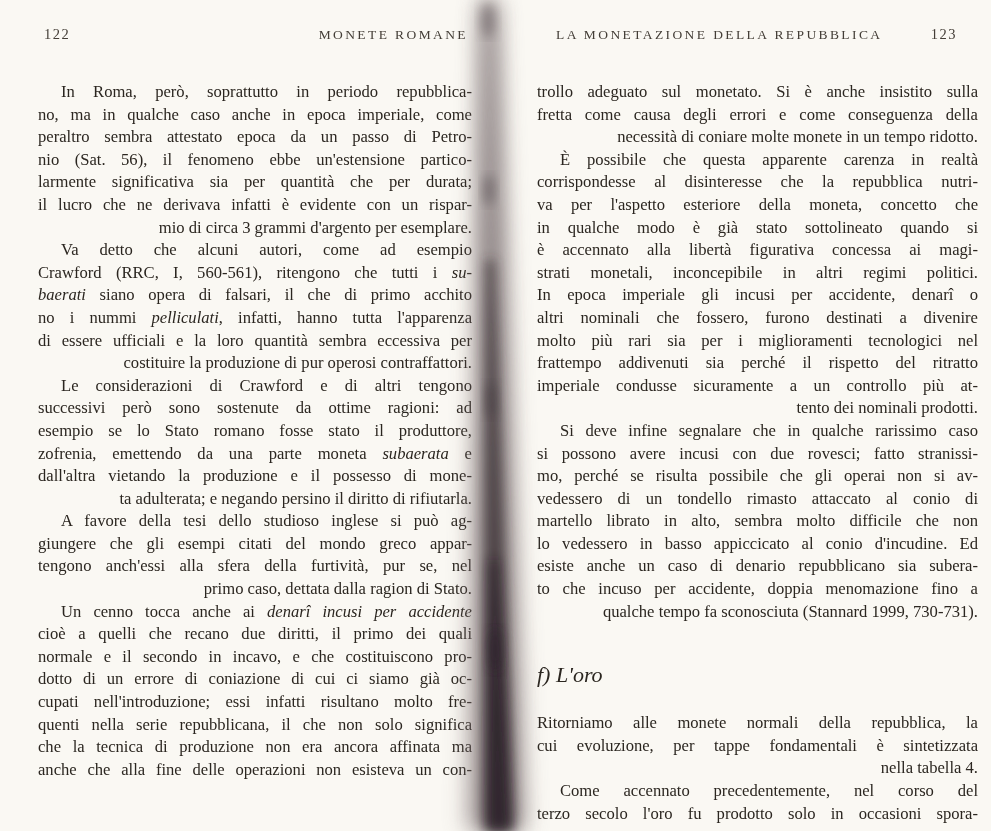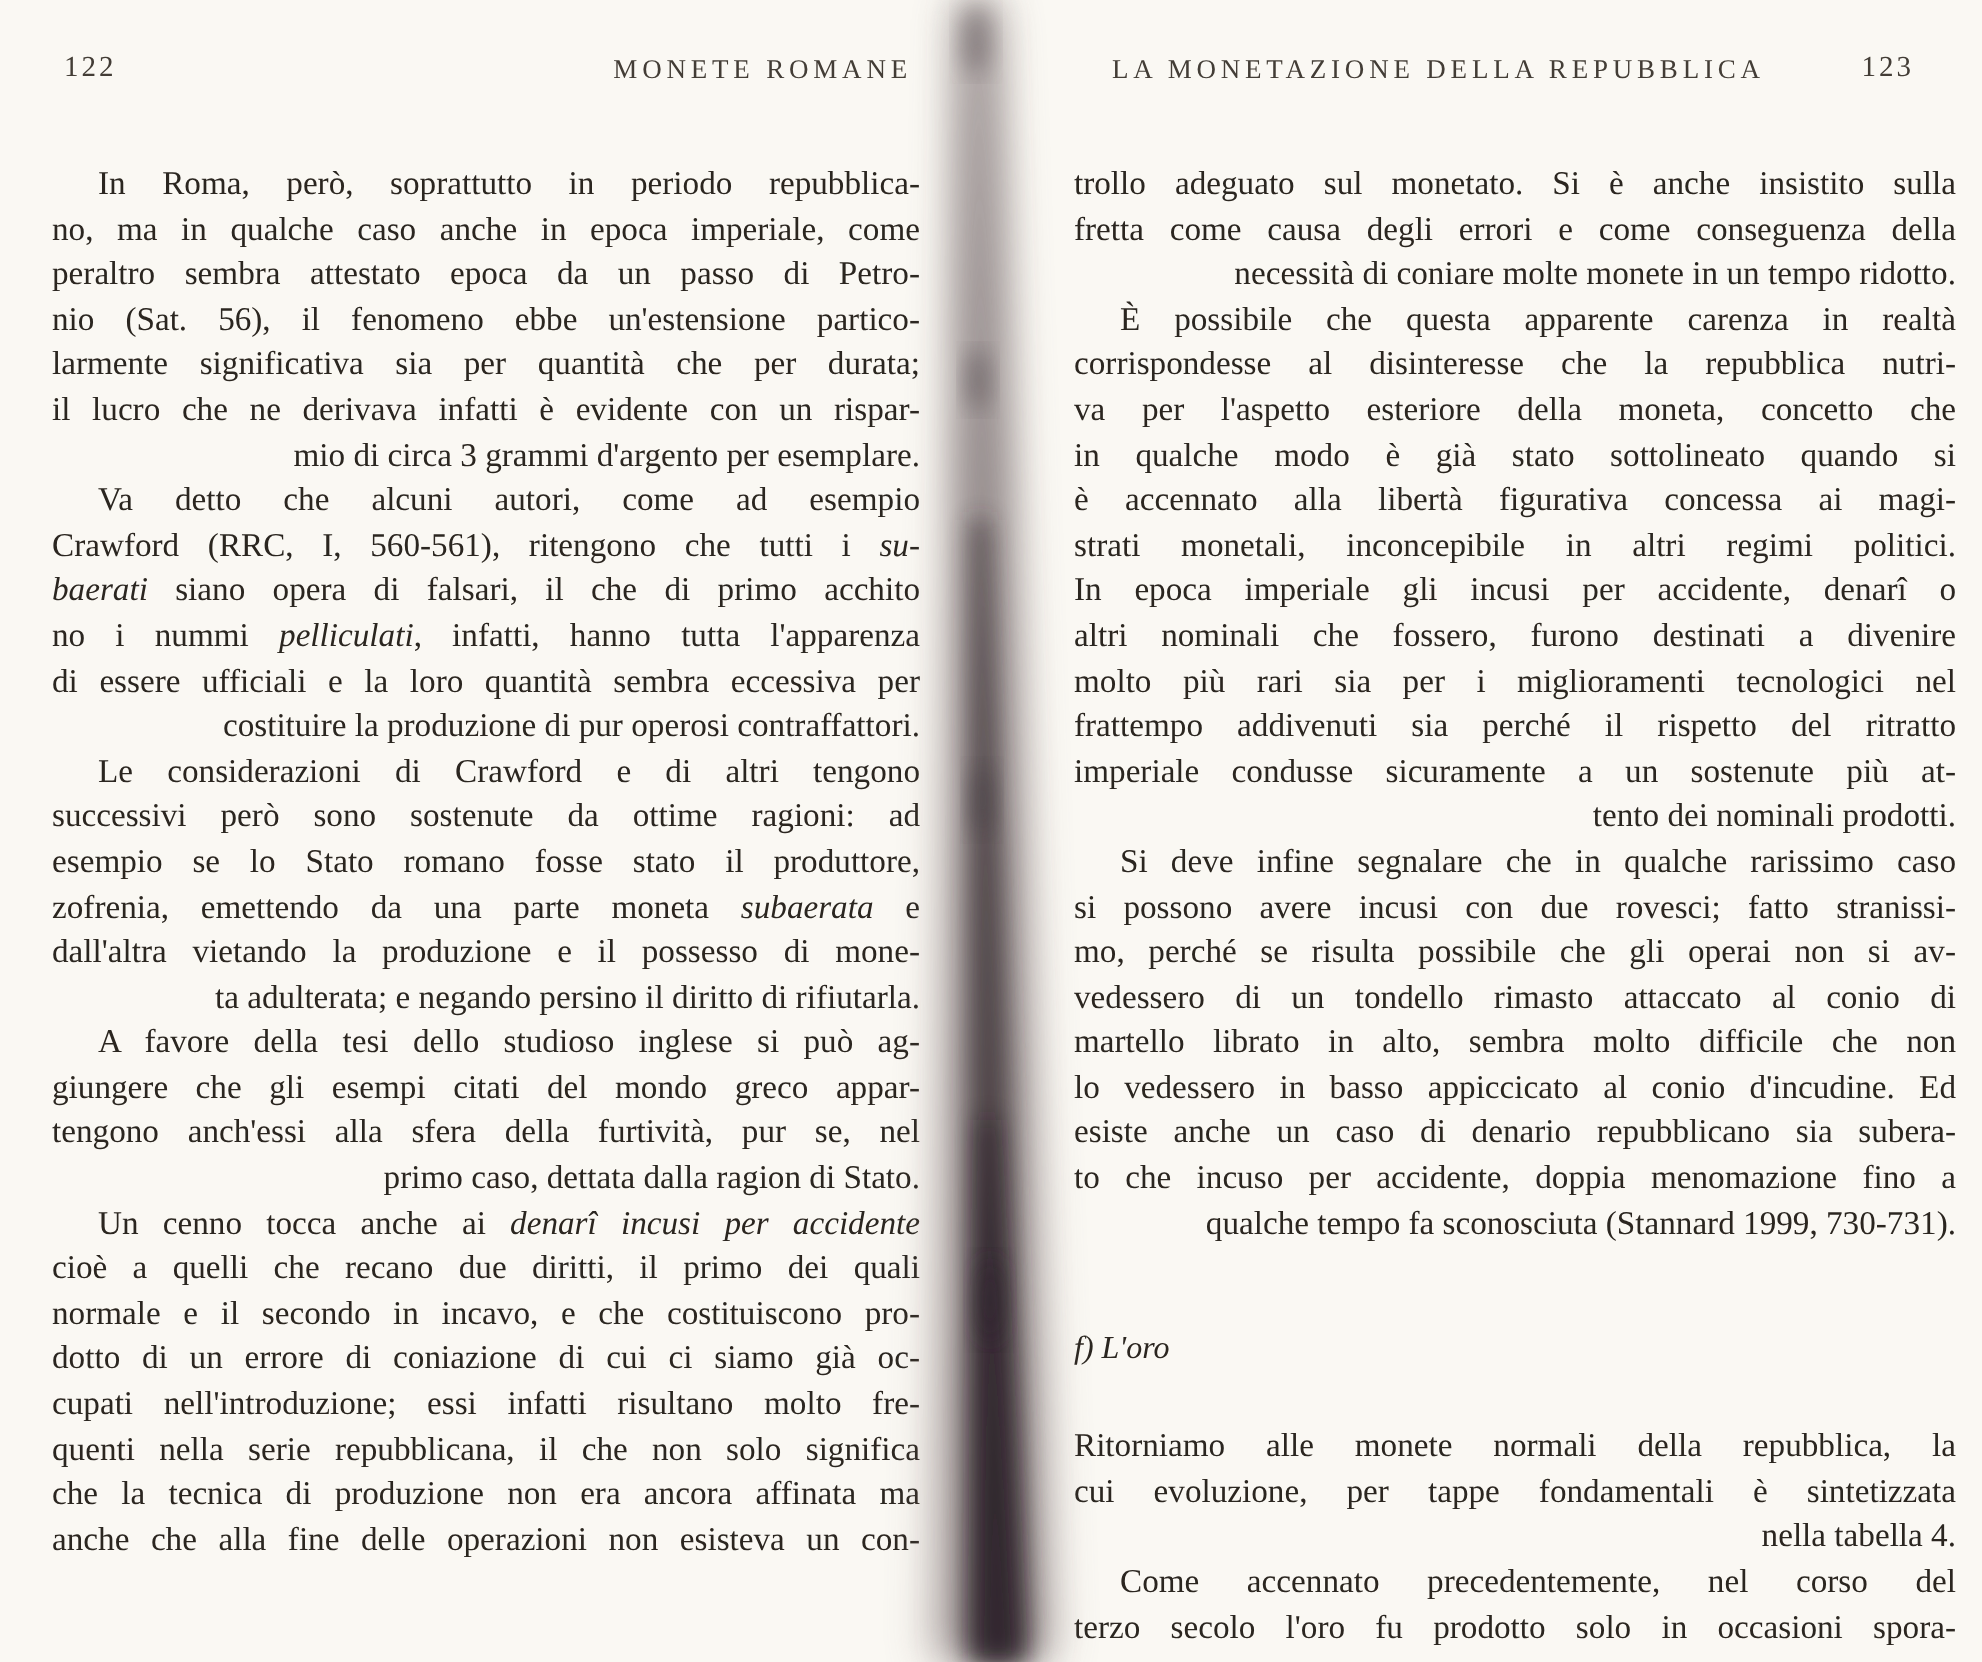--- a/index.html
+++ b/index.html
@@ -6,21 +6,21 @@
   #scan {
     position: relative;
     width: 991px;
     height: 831px;
     background: var(--paper, #faf8f3);
     overflow: hidden;
     font-family: "Liberation Serif", "DejaVu Serif", serif;
     color: var(--ink, #2b2620);
   }
   .page { position: absolute; top: 0; height: 100%; }
-  #page-left  { left: 4px;     width: 470px; }
+  #page-left  { left: 16px;     width: 470px; }
   #page-right { left: 520px; width: 471px; }
 
   .running-header {
     position: absolute;
     top: 27px;
     font-size: 13.5px;
     letter-spacing: 2.4px;
     color: var(--header_ink, #443e37);
     white-space: nowrap;
   }
@@ -55,21 +55,21 @@
     display: inline-block;
     width: 100%;
     height: 0;
   }
   .line.final { text-align: right; }
   .line.indent { text-indent: 23px; }
   .line i { font-style: italic; }
 
   .section-heading {
     font-style: italic;
-    font-size: 16px;
+    font-size: 22px;
     line-height: 23px;
     margin-top: 40px;
     margin-bottom: 26px;
   }
 
   #gutter-shadow {
     position: absolute;
     left: 430px;
     top: 0;
     pointer-events: none;
@@ -141,21 +141,21 @@
           <div class="line indent">È possibile che questa apparente carenza in realtà</div>
           <div class="line">corrispondesse al disinteresse che la repubblica nutri-</div>
           <div class="line">va per l'aspetto esteriore della moneta, concetto che</div>
           <div class="line">in qualche modo è già stato sottolineato quando si</div>
           <div class="line">è accennato alla libertà figurativa concessa ai magi-</div>
           <div class="line">strati monetali, inconcepibile in altri regimi politici.</div>
           <div class="line">In epoca imperiale gli incusi per accidente, denarî o</div>
           <div class="line">altri nominali che fossero, furono destinati a divenire</div>
           <div class="line">molto più rari sia per i miglioramenti tecnologici nel</div>
           <div class="line">frattempo addivenuti sia perché il rispetto del ritratto</div>
-          <div class="line">imperiale condusse sicuramente a un sostenute più at-</div>
+          <div class="line">imperiale condusse sicuramente a un controllo più at-</div>
           <div class="line final">tento dei nominali prodotti.</div>
         </div>
         <div class="paragraph">
           <div class="line indent">Si deve infine segnalare che in qualche rarissimo caso</div>
           <div class="line">si possono avere incusi con due rovesci; fatto stranissi-</div>
           <div class="line">mo, perché se risulta possibile che gli operai non si av-</div>
           <div class="line">vedessero di un tondello rimasto attaccato al conio di</div>
           <div class="line">martello librato in alto, sembra molto difficile che non</div>
           <div class="line">lo vedessero in basso appiccicato al conio d'incudine. Ed</div>
           <div class="line">esiste anche un caso di denario repubblicano sia subera-</div>

